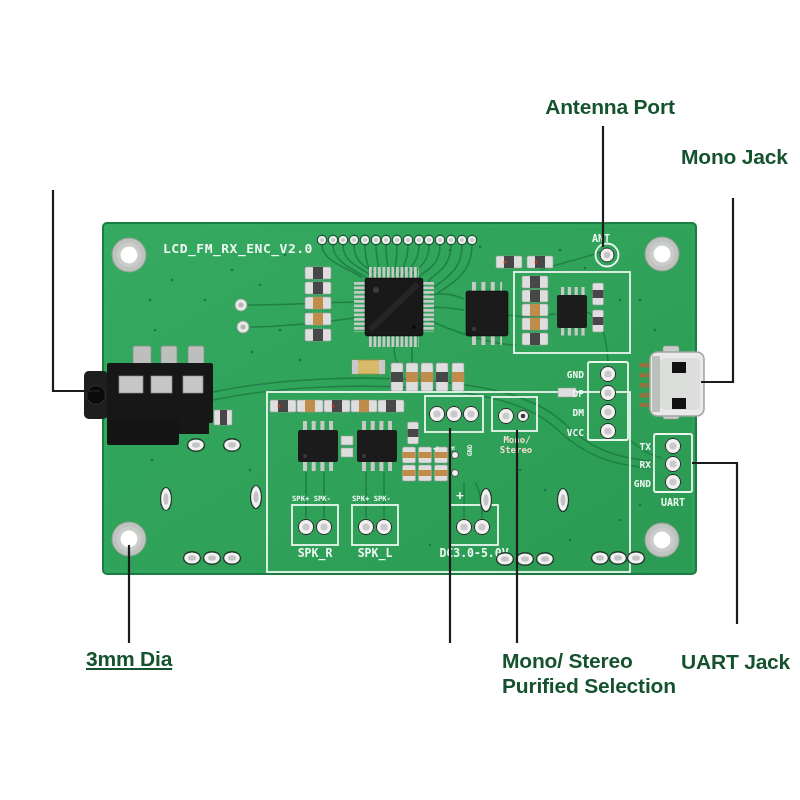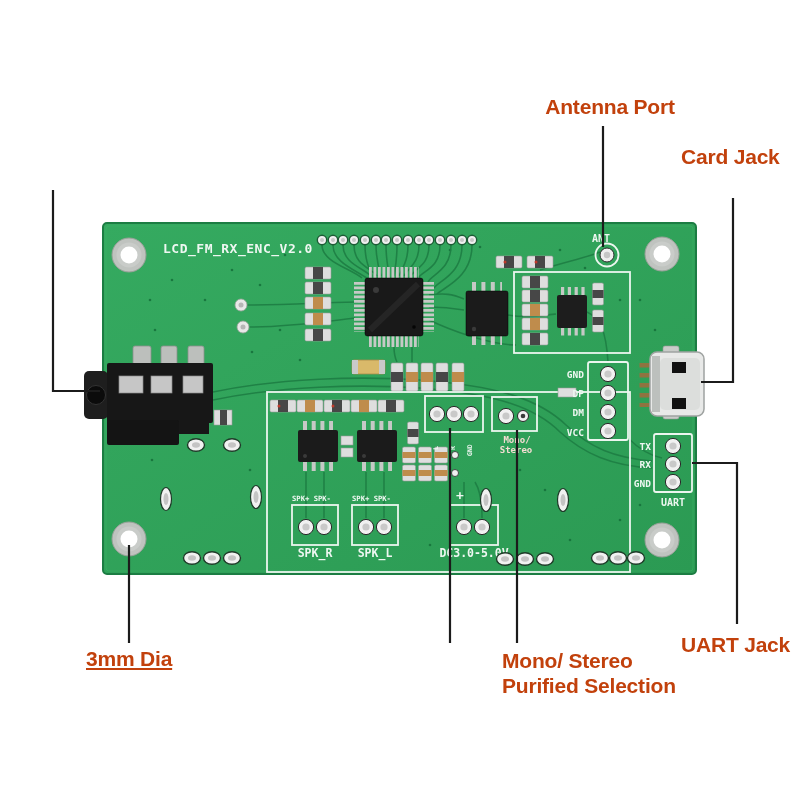--- a/index.html
+++ b/index.html
@@ -1,20 +1,20 @@
 <!DOCTYPE html>
 <html><head>
 <meta charset="utf-8">
 <style>
   html,body{margin:0;padding:0;background:#ffffff;}
   #stage{position:relative;width:800px;height:800px;background:#ffffff;overflow:hidden;
          font-family:"Liberation Sans",sans-serif;}
   svg{position:absolute;left:0;top:0;}
   .callout-label{position:absolute;font-family:"Liberation Sans",sans-serif;
-    font-weight:700;font-size:21px;line-height:25px;color:#c2410c;letter-spacing:-0.2px;
+    font-weight:700;font-size:21px;line-height:25px;color:#14532d;letter-spacing:-0.2px;
     white-space:nowrap;}
   .center{text-align:center;}
   .silk{font-family:"DejaVu Sans Mono",monospace;font-weight:bold;fill:#eef7f1;}
 </style>
 </head>
 <body>
 
 <div id="stage">
 
 <svg width="800" height="800" viewBox="0 0 800 800">
@@ -390,24 +390,24 @@
     <line x1="517" y1="430" x2="517" y2="643"></line>
   </g>
 </svg>
 
 <div class="callout-label center" style="left:510px;top:94px;width:200px;">
   <span>Antenna Port</span>
 </div>
 
 
 <div class="callout-label" style="left:681px;top:144px;">
-  <div>Card Jack</div>
-</div>
-
-<div class="callout-label" style="left:681px;top:632px;">
+  <div>Mono Jack</div>
+</div>
+
+<div class="callout-label" style="left:681px;top:649px;">
   <span>UART Jack</span>
 </div>
 
 <div class="callout-label" style="left:86px;top:646px;text-decoration:underline;">
   <span>3mm Dia</span>
 </div>
 
 <div class="callout-label center" style="left:330px;top:648px;width:200px;">
 </div>
 

